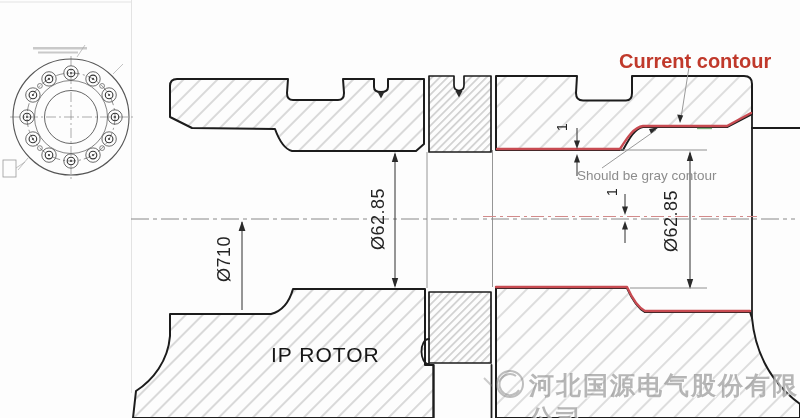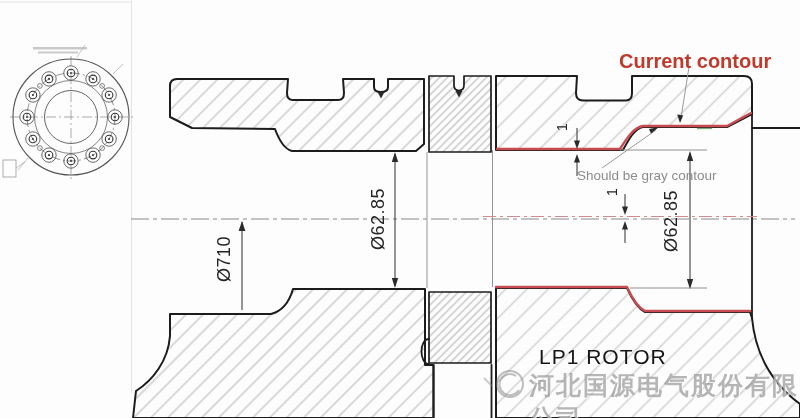--- a/index.html
+++ b/index.html
@@ -221,16 +221,16 @@
 
   <div class="lbl dim" style="left:224px;top:259px">Ø710</div>
   <div class="lbl dim" style="left:378px;top:219px">Ø62.85</div>
   <div class="lbl dim" style="left:671px;top:221px">Ø62.85</div>
   <div class="lbl dim-sm" style="left:562px;top:127px">1</div>
   <div class="lbl dim-sm" style="left:612px;top:192px">1</div>
 
   <div class="lbl note-red" style="left:619px;top:50px">Current contour</div>
   <div class="lbl note-gray" style="left:577px;top:168px">Should be gray contour</div>
 
-  <div class="lbl rotor" style="left:539px;top:345px">LP1 ROTOR</div>
+  <div class="lbl rotor" style="left:271px;top:343px">IP ROTOR</div>
 
   <div class="wm-text" style="left:529px;top:369px">河北国源电气股份有限公司</div>
 </div>
 
 </body></html>

